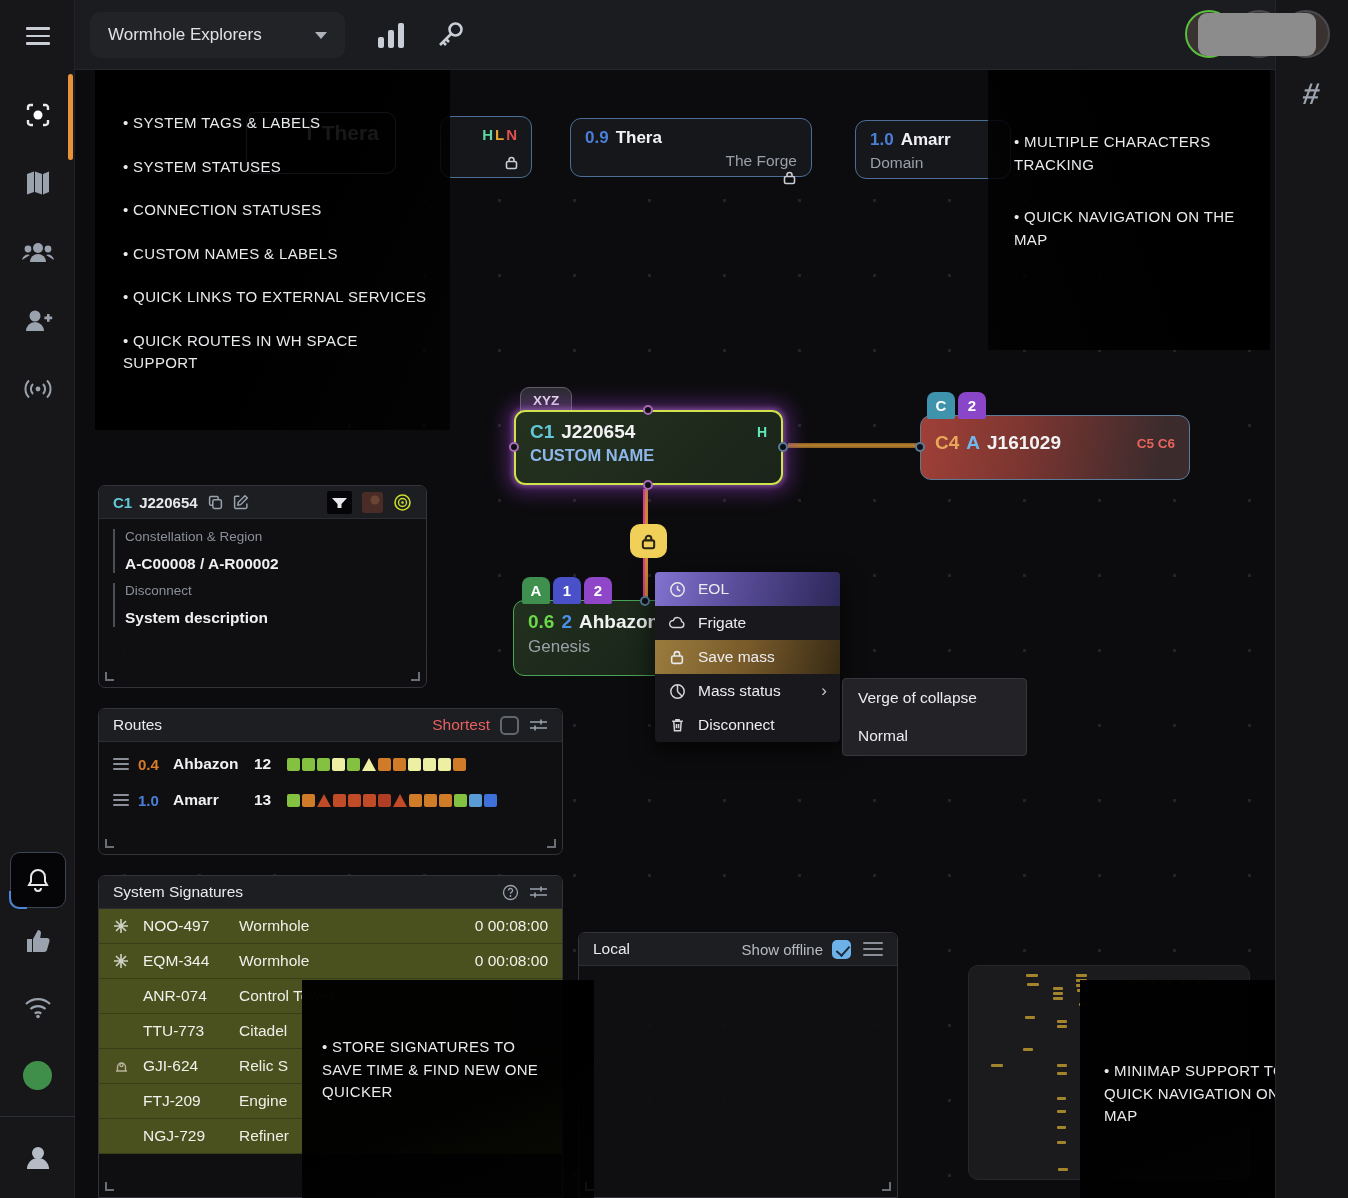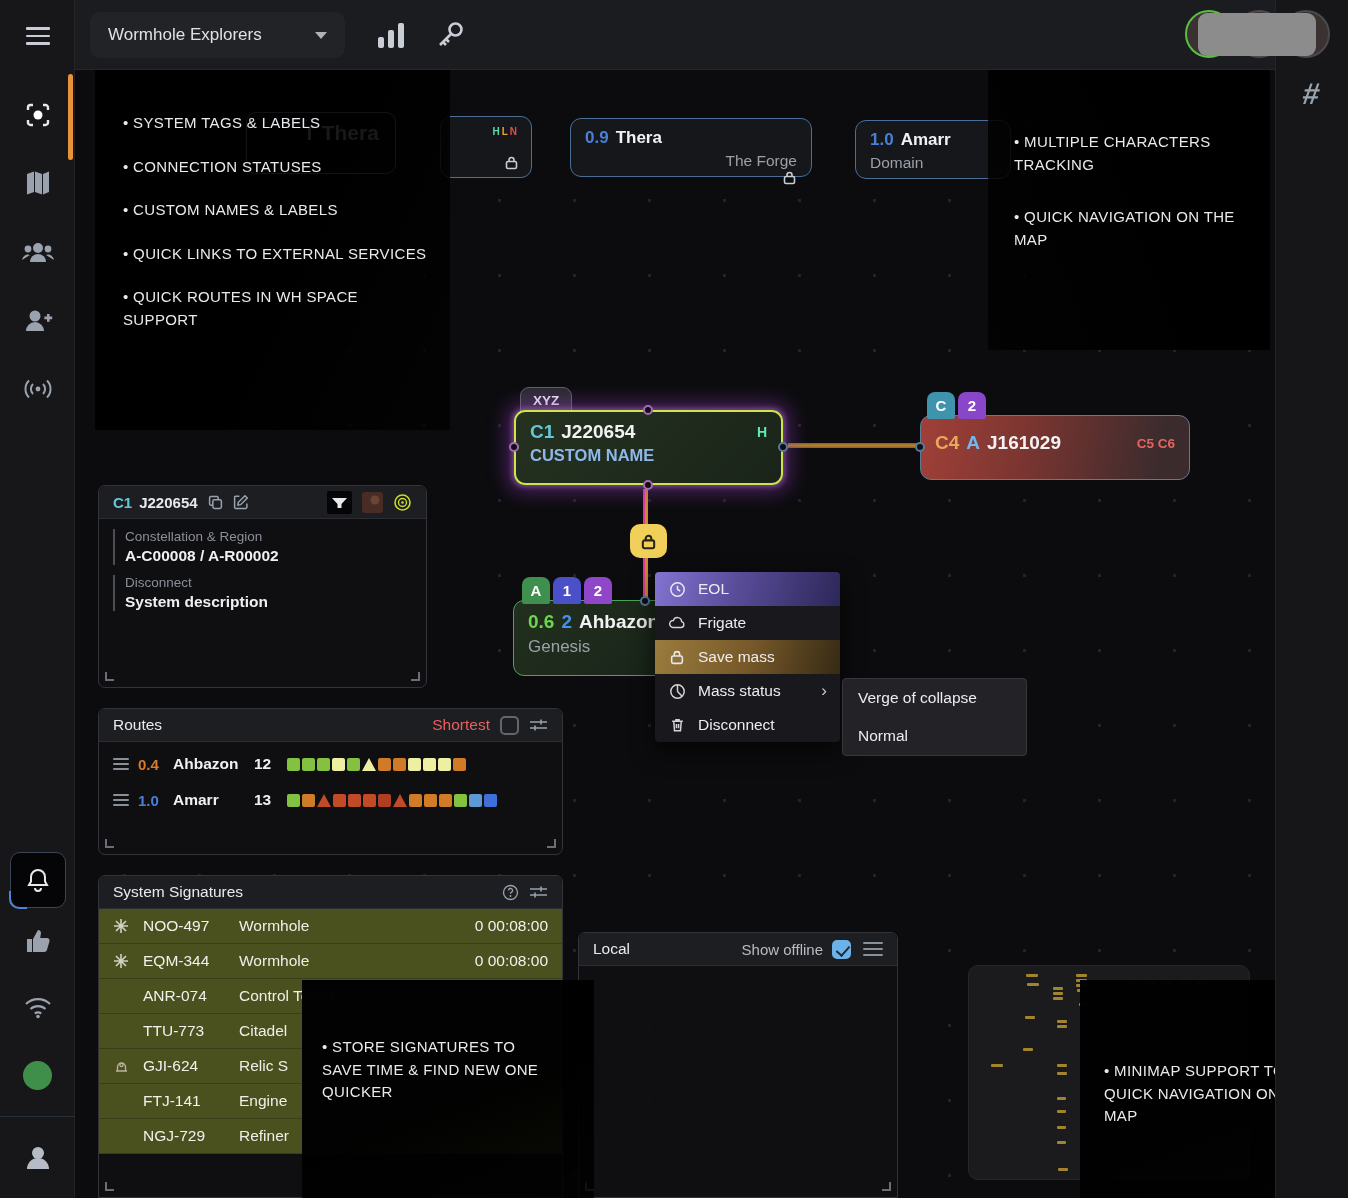--- a/index.html
+++ b/index.html
@@ -35,21 +35,21 @@
   .panel { position:absolute; background:rgba(16,16,19,0.94); border:1px solid #33343a; border-radius:7px; z-index:10; }
   .panel-h { height:33px; background:#1d1e22; border-bottom:1px solid #2c2d33; border-radius:7px 7px 0 0; display:flex; align-items:center; padding:0 14px; }
   .panel-h .title { font-size:15.5px; color:#e9eaec; }
   .rsz { position:absolute; width:9px; height:9px; border-bottom:2px solid #6a6e76; }
   .rsz.l { left:6px;  bottom:6px; border-left:2px solid #6a6e76; }
   .rsz.r { right:6px; bottom:6px; border-right:2px solid #6a6e76; }
 
   
   .sec-line { position:relative; margin:10px 0 0 14px; padding-left:10px; border-left:2px solid #4a4e55; }
   .sec-line .lab { font-size:13.5px; color:#8a8f98; }
-  .sec-line .val { font-size:15.5px; color:#f0f0f2; font-weight:bold; margin-top:3px; }
+  .sec-line .val { font-size:15.5px; color:#f0f0f2; font-weight:bold; margin-top:11px; }
   .hdr-icon { color:#9aa2ae; margin-left:10px; display:flex; }
 
   
   .route-row { display:flex; align-items:center; gap:9px; padding:0 14px; height:28px; margin-top:8px; }
   .route-row .nm { font-size:15.5px; color:#f0f0f2; font-weight:bold; width:72px; }
   .route-row .jp { font-size:15.5px; color:#f0f0f2; font-weight:bold; width:24px; }
   .mks { display:flex; gap:2px; align-items:flex-end; }
   .mk-sq { width:13px; height:13px; border-radius:2px; display:inline-block; }
   .mk-tri { width:0; height:0; border-left:7px solid transparent; border-right:7px solid transparent; border-bottom:13px solid #edf0a2; display:inline-block; }
   .sec { font-weight:bold; font-size:15px; width:26px; }
@@ -116,21 +116,21 @@
   <div class="map"></div>
 
   <div class="wh-line-h"></div>
   <div class="wh-line-v"></div>
 
   <div class="ghost">
     <span>T Thera</span>
   </div>
 
   <div class="node" style="left:440px; top:116px; width:92px; height:62px; z-index:5;">
-    <div style="position:absolute; right:12px; top:9px; font-size:10px; font-weight:bold; letter-spacing:2px;">
+    <div style="position:absolute; right:12px; top:9px; font-size:15px; font-weight:bold; letter-spacing:2px;">
       <span style="color:#5fd8a8;">H</span><span style="color:#e8a030;">L</span><span style="color:#e05050;">N</span>
     </div>
     <div style="position:absolute; right:12px; bottom:7px;" class="hdr-icon">
       <svg width="15" height="15" viewBox="0 0 15 15" fill="none" stroke="#c8ccd4" stroke-width="1.6">
           <rect x="2.5" y="6.5" width="10" height="7" rx="1.5"></rect>
           <path d="M5 6.5V5a2.5 2.5 0 0 1 5 0v1.5"></path>
         </svg>
     </div>
   </div>
 
@@ -430,21 +430,21 @@
             <path d="M3 12h11M4.5 12V8a4 4 0 0 1 8 0v4"></path>
             <circle cx="8.5" cy="6" r="1.6"></circle>
           </svg>
         </span>
       <span class="id">GJI-624</span>
       <span class="tp">Relic S</span>
       <span class="tm"></span>
     </div>
     <div class="sig-row">
       <span class="ic"></span>
-      <span class="id">FTJ-141</span>
+      <span class="id">FTJ-209</span>
       <span class="tp">Engine</span>
       <span class="tm"></span>
     </div>
     <div class="sig-row">
       <span class="ic"></span>
       <span class="id">NGJ-729</span>
       <span class="tp">Refiner</span>
       <span class="tm"></span>
     </div>
     <div class="rsz l"></div>
@@ -491,20 +491,21 @@
       <span class="mm-mark" style="left: 159px; top: 15px; width: 10px;"></span>
       <span class="mm-mark" style="left: 177px; top: 15px; width: 10px;"></span>
       <span class="mm-mark" style="left: 193px; top: 15px; width: 10px;"></span>
       <span class="mm-mark" style="left: 210px; top: 15px; width: 12px;"></span>
       <span class="mm-mark" style="left: 227px; top: 15px; width: 10px;"></span>
     </div>
   <div class="faint-sq"></div>
 
   <div class="note note-bg-l" style="left:95px; top:70px; width:355px; height:360px; padding:42px 22px 0 28px;">
     <div class="feat-item">• SYSTEM TAGS &amp; LABELS</div>
+    <div class="feat-item">• SYSTEM STATUSES</div>
     <div class="feat-item">• CONNECTION STATUSES</div>
     <div class="feat-item">• CUSTOM NAMES &amp; LABELS</div>
     <div class="feat-item">• QUICK LINKS TO EXTERNAL SERVICES</div>
     <div class="feat-item">• QUICK ROUTES  IN WH SPACE SUPPORT</div>
   </div>
 
   <div class="note note-bg-r" style="left:988px; top:65px; width:282px; height:285px; padding:66px 30px 0 26px;">
     <div class="track-item">• MULTIPLE CHARACTERS TRACKING</div>
     <div class="track-item">• QUICK NAVIGATION ON THE MAP</div>
   </div>

